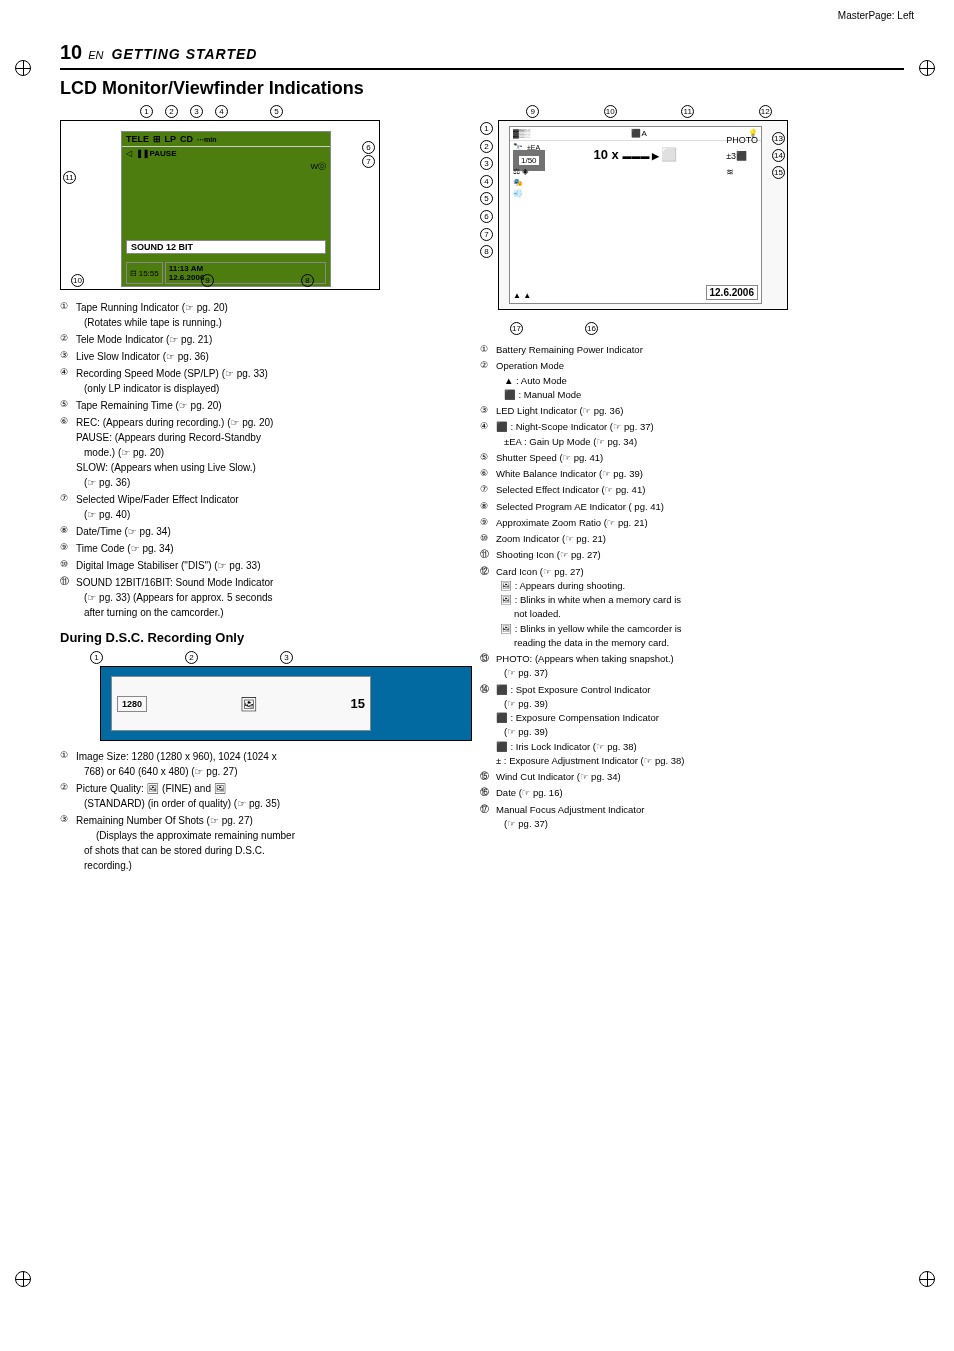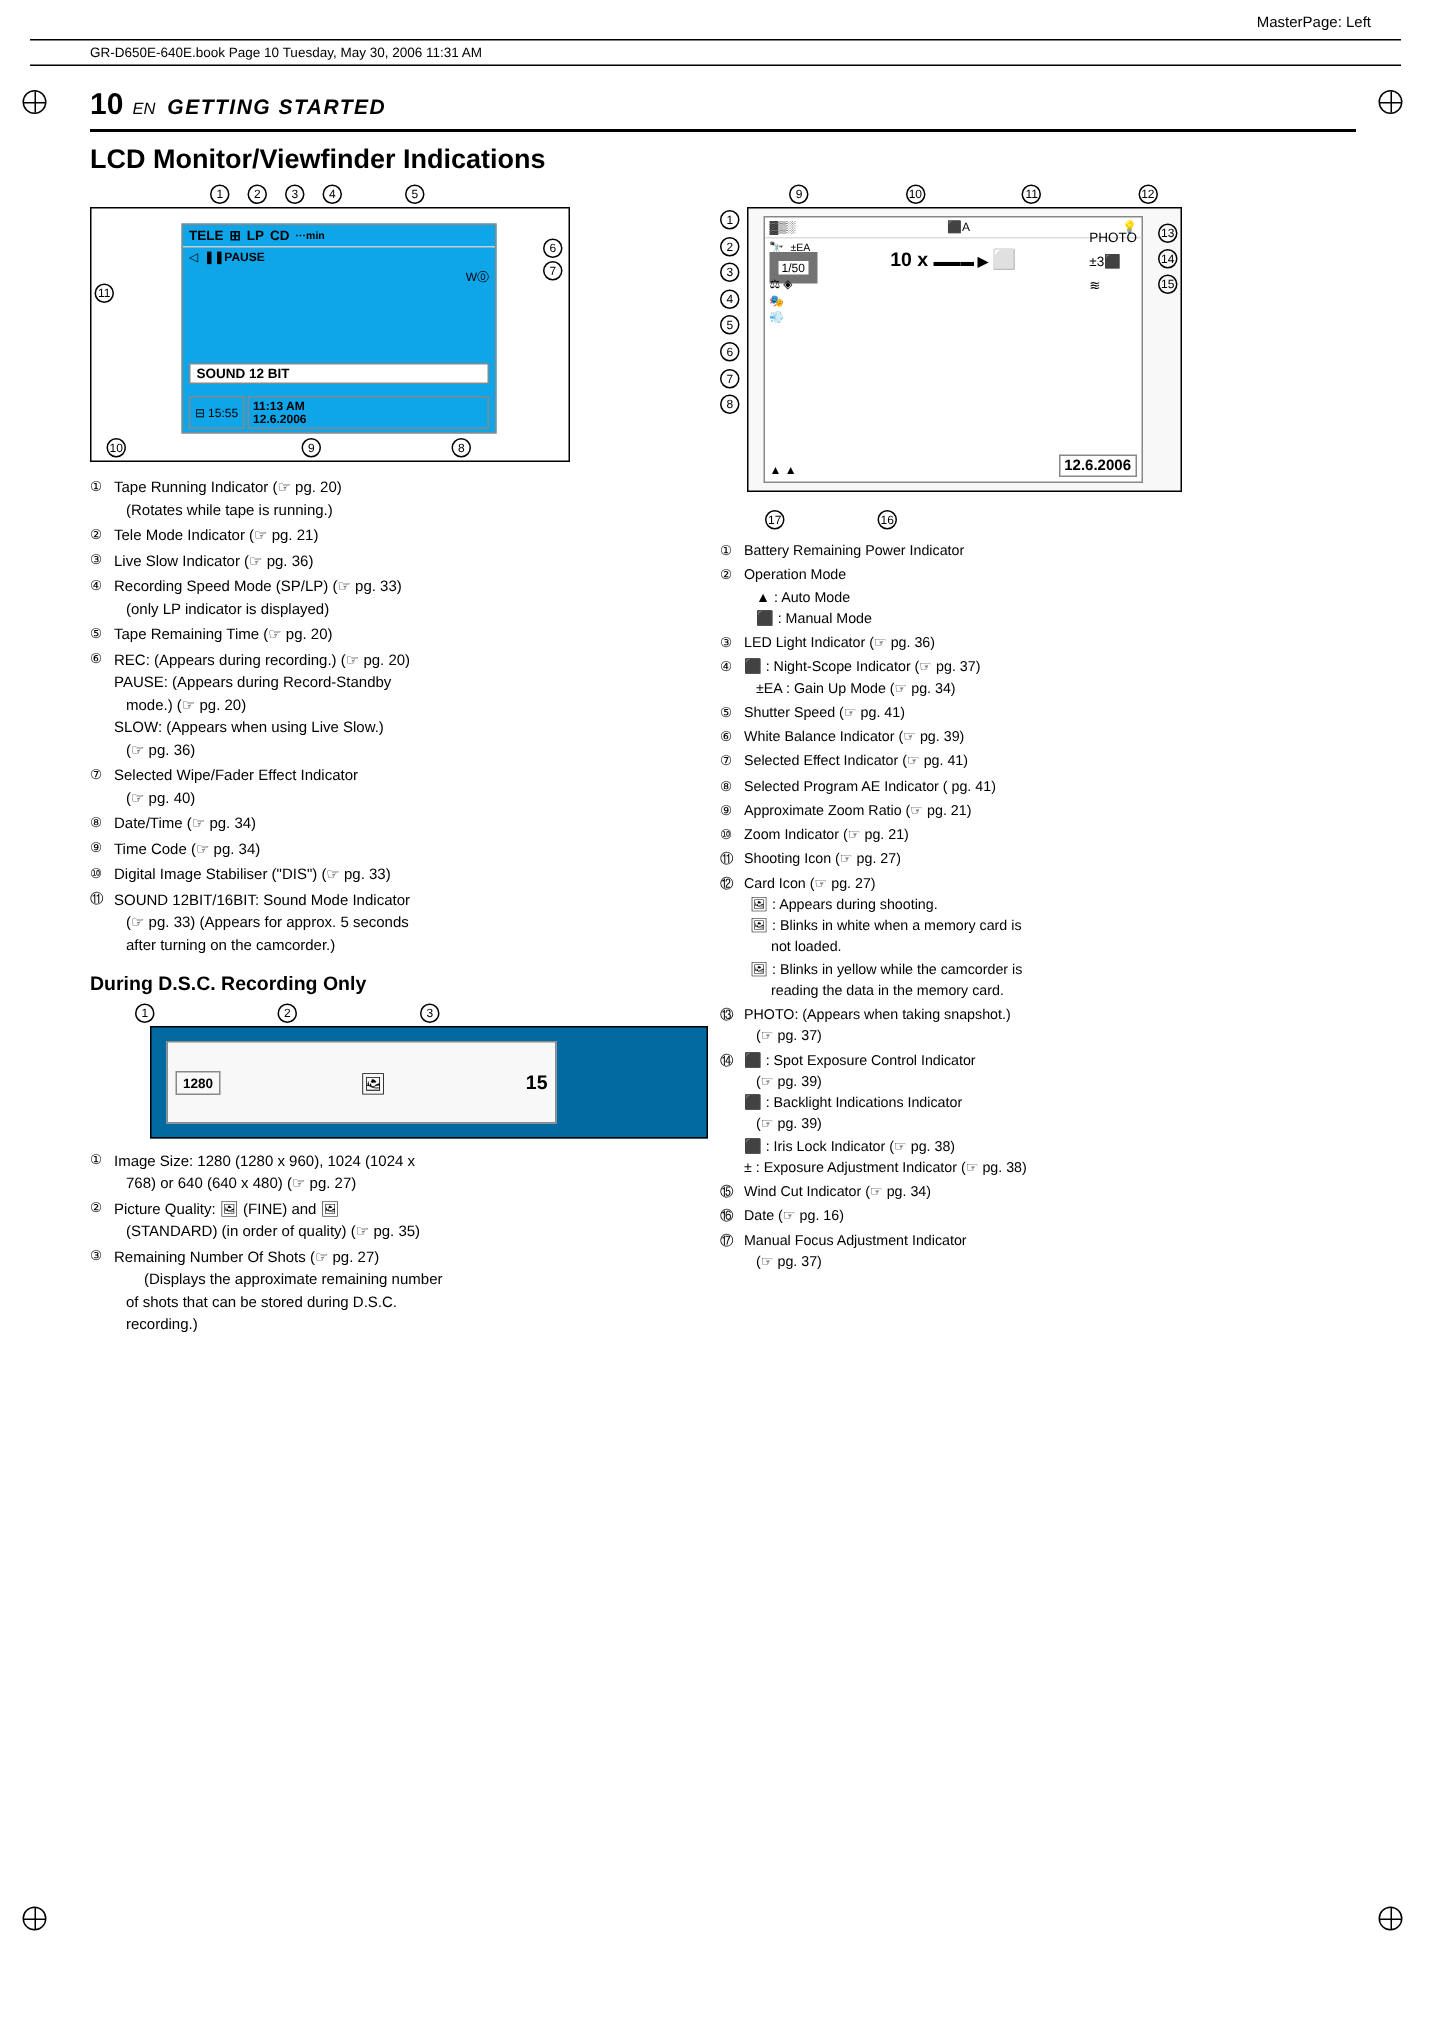--- a/index.html
+++ b/index.html
@@ -100,23 +100,23 @@
       margin-bottom: 10px;
       font-size: 9px;
     }
 
     
     .display-area {
       position: absolute;
       top: 10px;
       left: 60px;
       width: 210px;
-      height: 140px;
+      height: 156px;
       border: 1px solid #888;
-      background: #0ea5e9;
+      background: #4d7c0f;
       font-size: 8px;
     }
 
     .display-tele-row {
       display: flex;
       align-items: center;
       padding: 2px 4px;
       font-weight: bold;
       font-size: 9px;
       border-bottom: 1px solid #ccc;
@@ -283,23 +283,20 @@
     <div class="reg-circle"></div>
   </div>
   <div class="reg-mark reg-br">
     <div class="reg-circle"></div>
   </div>
 
   <div class="top-meta">
     <span>MasterPage: Left</span>
   </div>
 
-  <div class="file-info-bar">
-    <span>GR-D650E-640E.book  Page 10  Tuesday, May 30, 2006  11:31 AM</span>
-  </div>
 
   <div class="main-content">
 
     <div class="page-header">
       <span class="page-number">10</span>
       <span class="page-lang">EN</span>
       <span class="page-title-section">GETTING STARTED</span>
     </div>
 
     <div class="big-title">LCD Monitor/Viewfinder Indications</div>
@@ -630,21 +627,21 @@
           </li>
           <li>
             <span class="num">⑬</span>
             <span class="text">PHOTO: (Appears when taking snapshot.)<br>
             <span style="margin-left:8px;">(☞ pg. 37)</span></span>
           </li>
           <li>
             <span class="num">⑭</span>
             <span class="text">⬛ : Spot Exposure Control Indicator<br>
             <span style="margin-left:8px;">(☞ pg. 39)</span><br>
-            <span style="margin-left:0px;">⬛ : Backlight Indications Indicator</span><br>
+            <span style="margin-left:0px;">⬛ : Exposure Compensation Indicator</span><br>
             <span style="margin-left:8px;">(☞ pg. 39)</span><br>
             <span style="margin-left:0px;">⬛ : Iris Lock Indicator (☞ pg. 38)</span><br>
             <span style="margin-left:0px;">± : Exposure Adjustment Indicator (☞ pg. 38)</span></span>
           </li>
           <li>
             <span class="num">⑮</span>
             <span class="text">Wind Cut Indicator (☞ pg. 34)</span>
           </li>
           <li>
             <span class="num">⑯</span>

